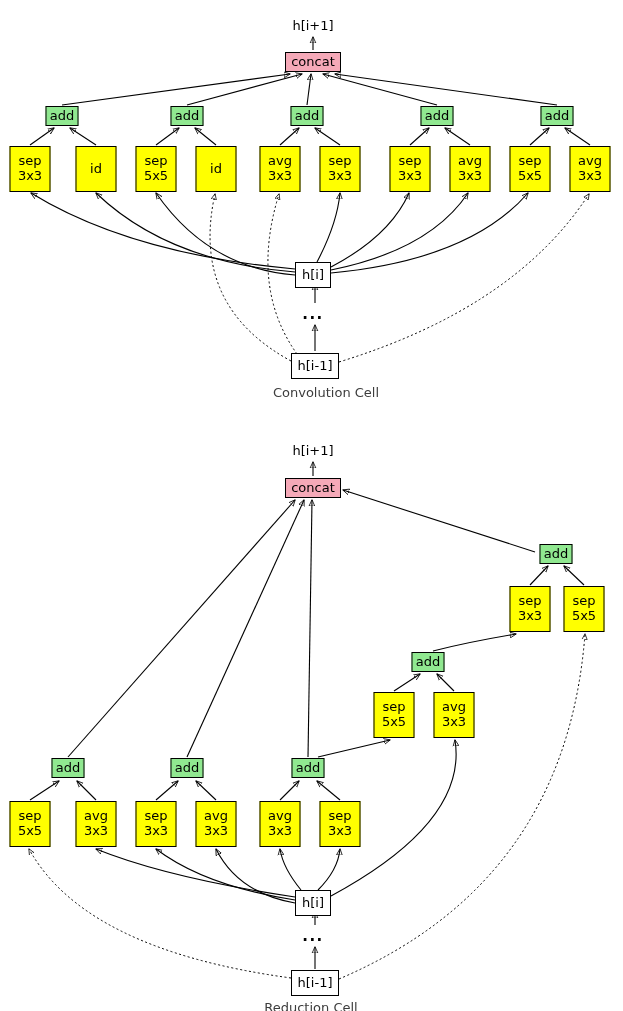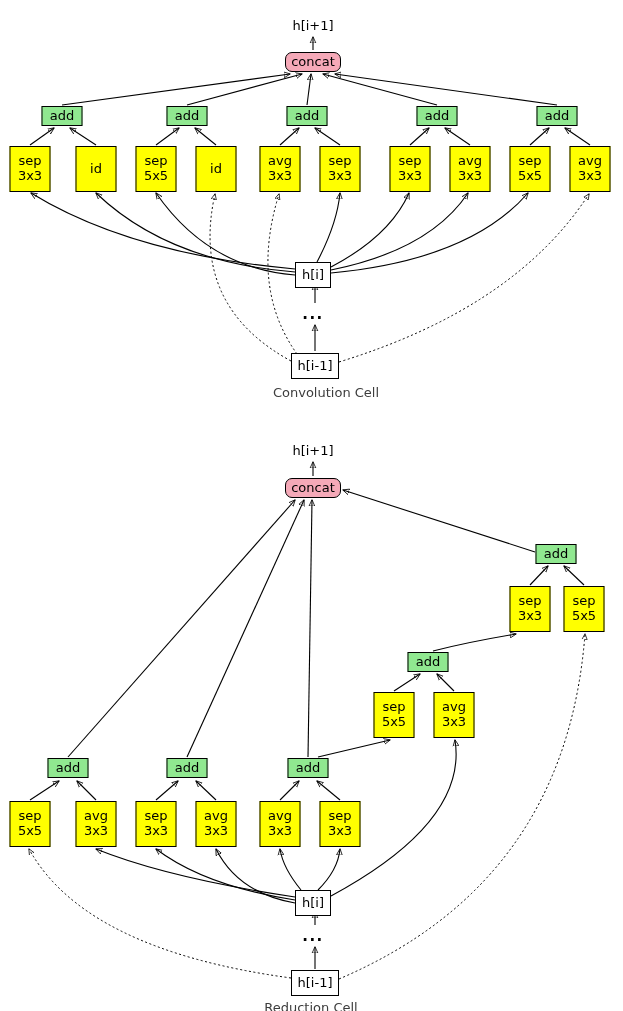--- a/index.html
+++ b/index.html
@@ -10,22 +10,22 @@
   .edges{position:absolute;left:0;top:0;pointer-events:none;}
   .edges path{fill:none;stroke:var(--edge,#000);stroke-width:1.1;marker-end:url(#arrowhead);}
   .edges g.dotted path{stroke-width:1;stroke-dasharray:2 2.5;}
   .box{
     position:absolute;box-sizing:border-box;border:1px solid #000;
     display:flex;align-items:center;justify-content:center;
     font-size:13px;line-height:1.15;
   }
   .cx{transform:translateX(-50%);}
   .op{width:41px;height:46px;background:var(--op_fill,#ffff00);white-space:pre-line;text-align:center;}
-  .add{width:41px;height:20px;background:var(--add_fill,#90e890);}
-  .concat{width:56px;height:20px;background:var(--concat_fill,#f5a9b8);border-radius:7px;}
+  .add{width:33px;height:20px;background:var(--add_fill,#90e890);}
+  .concat{width:56px;height:20px;background:var(--concat_fill,#f5a9b8);}
   .state{height:20px;background:var(--state_fill,#fff);padding:12px 4px;}
   .plain{position:absolute;font-size:13px;white-space:nowrap;}
   .dots{font-size:15px;font-weight:600;letter-spacing:1.5px;line-height:16px;}
   .caption{color:var(--caption_text,#3d3d3d);}
 </style>
 </head>
 <body>
 
 <div class="canvas">
 

